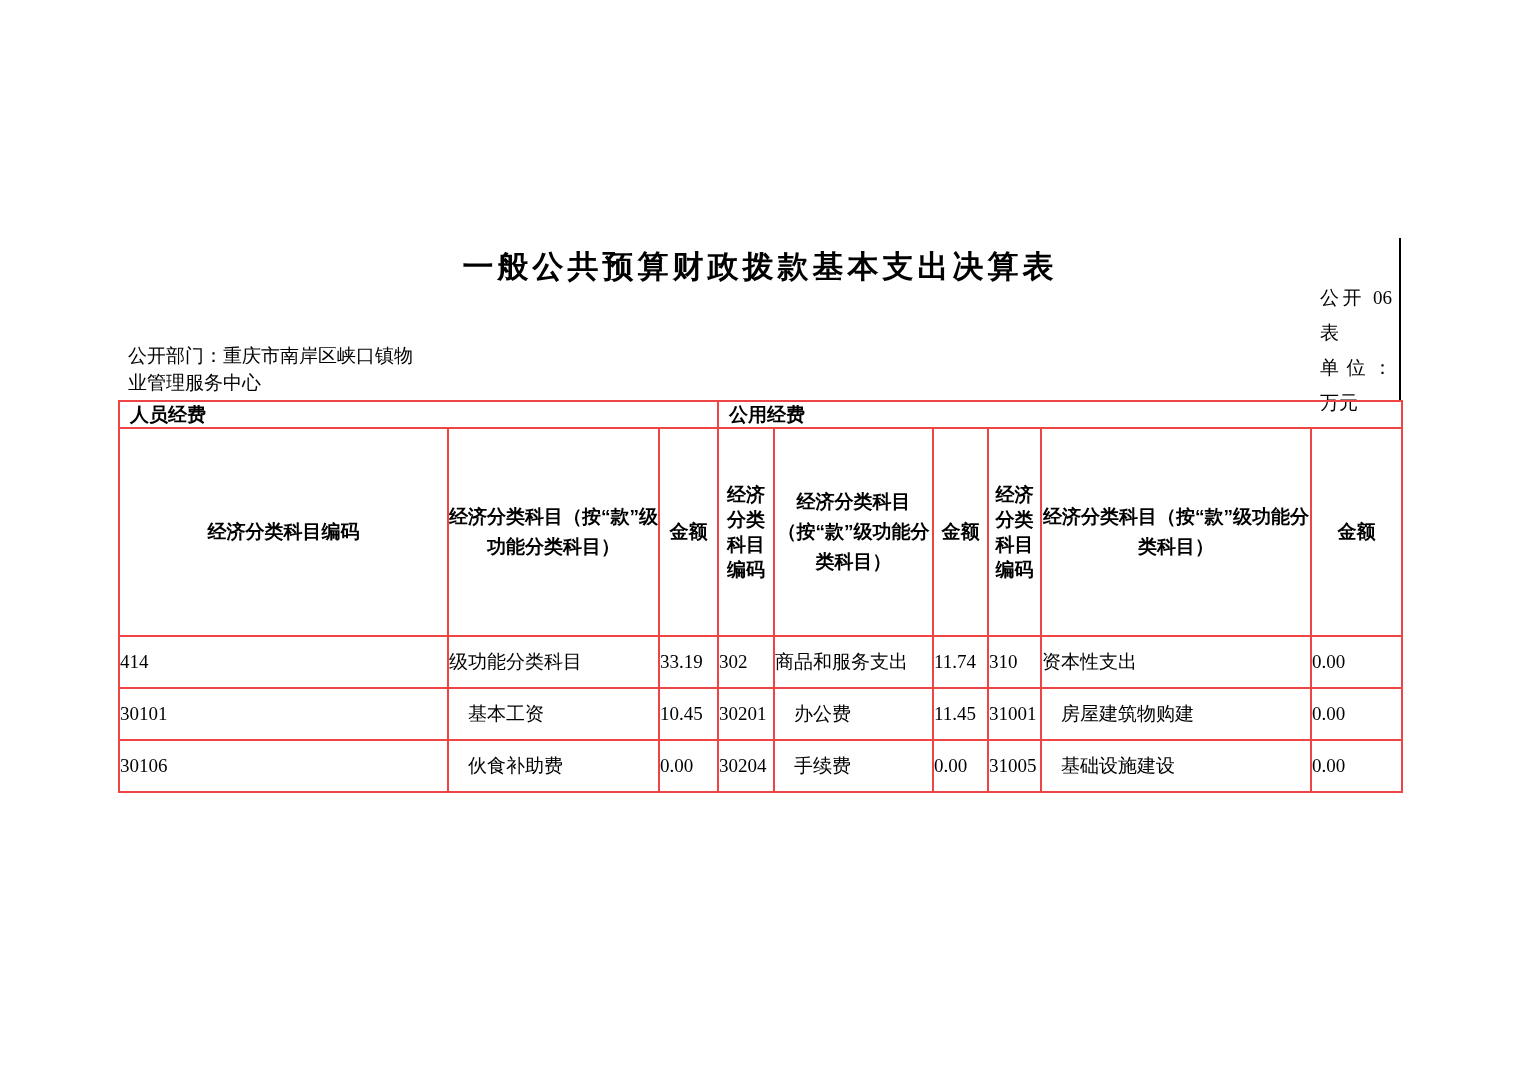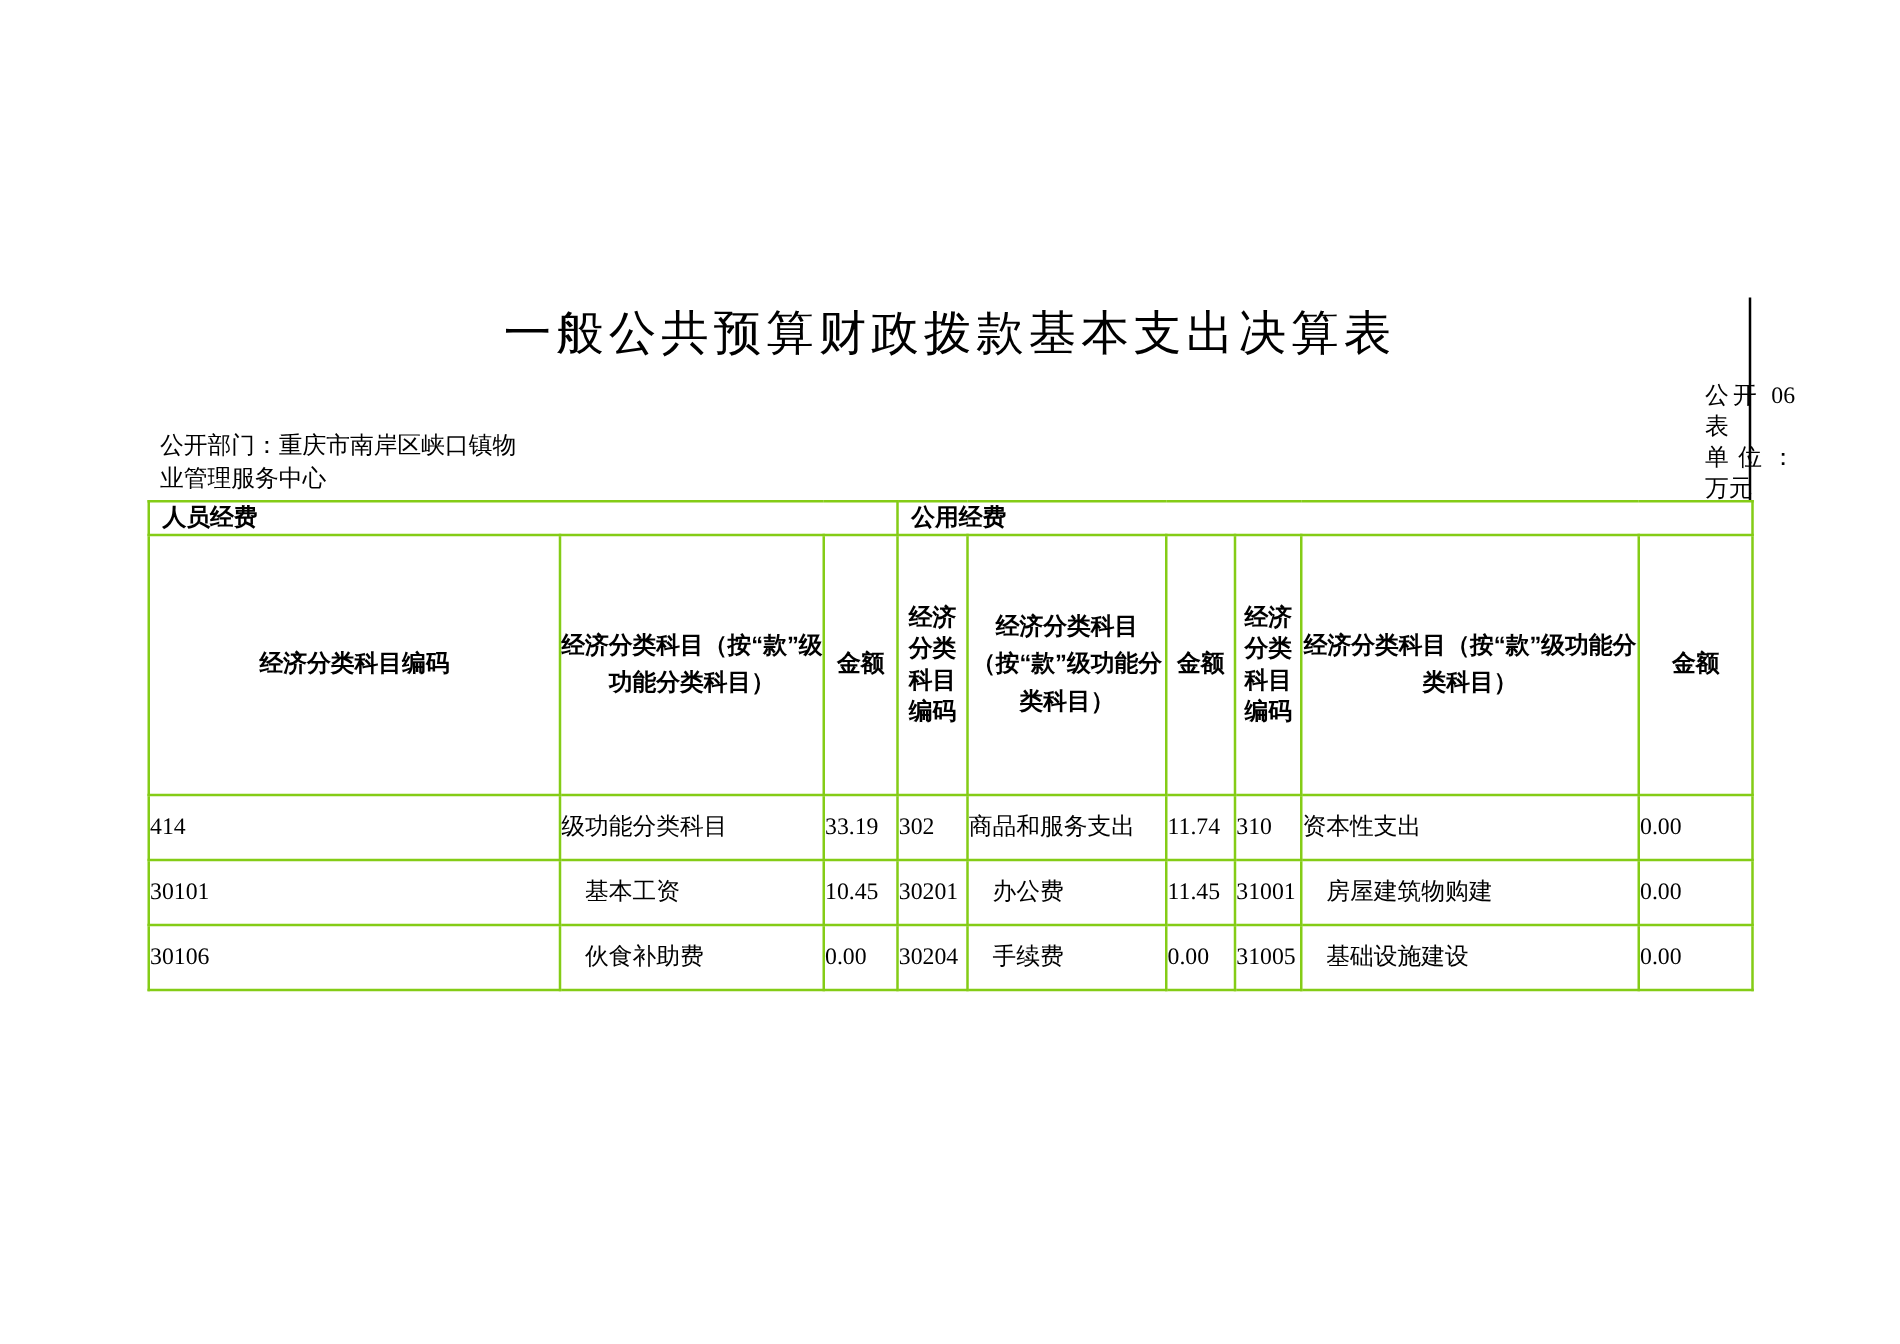--- a/index.html
+++ b/index.html
@@ -3,41 +3,41 @@
 <meta charset="utf-8">
 <style>
   html,body { margin:0; padding:0; background:#fff; }
   .page {
     position:relative; width:1520px; height:1075px; background:#ffffff;
     font-family:"Liberation Serif", serif; color:#000; overflow:hidden;
   }
   .doc-title {
     position:absolute; left:0; top:243px; width:1520px;
     text-align:center; font-family:"Liberation Sans", sans-serif;
-    font-weight:normal; font-size:38px; letter-spacing:4px; line-height:48px;
+    font-weight:bold; font-size:31px; letter-spacing:4px; line-height:48px;
     white-space:nowrap;
   }
   .meta-right {
-    position:absolute; left:1320px; top:304px; width:72px;
-    font-size:19px; line-height:25px; text-align:justify;margin-left:44px;
+    position:absolute; left:1320px; top:280px; width:72px;
+    font-size:19px; line-height:35px; text-align:justify;
   }
   .vline {
     position:absolute; left:1399px; top:238px; width:0; height:163px;
     border-left:2px solid #000;
   }
   .meta-left {
     position:absolute; left:128px; top:344px; width:300px;
     font-size:19px; line-height:27px;font-family:Liberation Mono, monospace;
   }
   table.budget {
     position:absolute; left:118px; top:400px; width:1283px;
     border-collapse:collapse; table-layout:fixed; font-size:19px;
   }
   table.budget td {
-    border:2px solid #84cc16; vertical-align:middle; padding:0; overflow:hidden;
+    border:2px solid #ef4444; vertical-align:middle; padding:0; overflow:hidden;
   }
   tr.sec { height:27px; }
   tr.sec td {
     font-weight:bold; font-family:"Liberation Sans", sans-serif;
     padding:0 10px; line-height:23px;
   }
   tr.hdr { height:208px; }
   tr.hdr td { font-weight:bold; font-family:"Liberation Sans", sans-serif;text-align:center; }
   .h-code1 { padding:0 10px; line-height:30px; }
   .h-just2 { padding:0 10px; text-align:justify; line-height:30px; }

